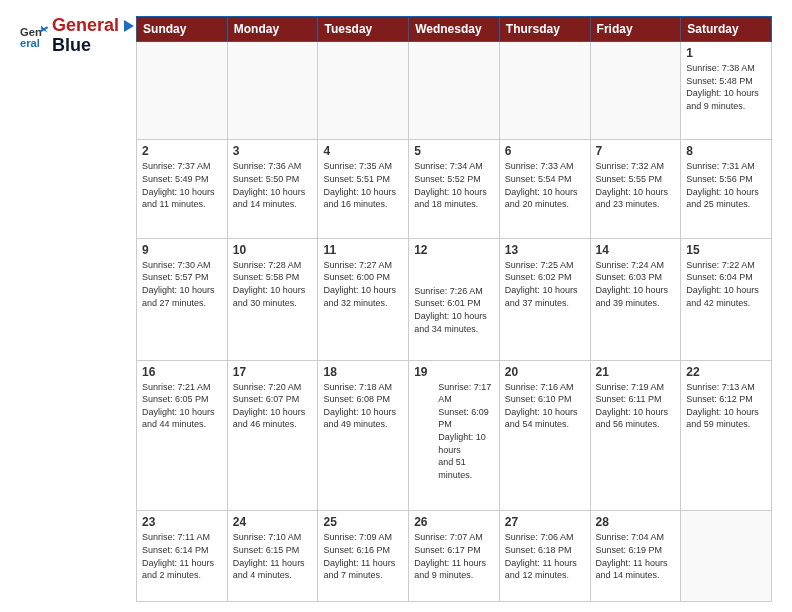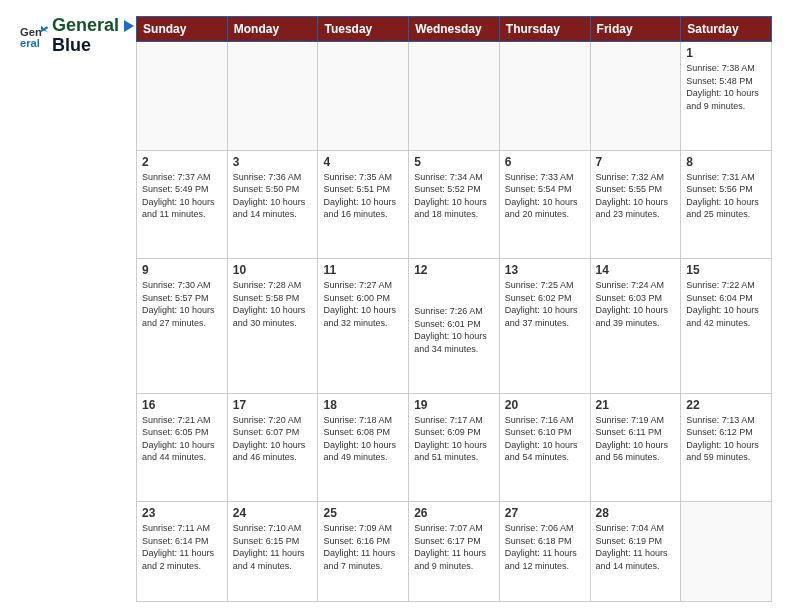--- a/index.html
+++ b/index.html
@@ -93,21 +93,21 @@
   <div class="header">
     <div class="logo">
       <svg class="logo-icon" viewBox="0 0 40 40">
         <text x="0" y="20" font-size="16" font-weight="bold" fill="#333">Gen</text>
         <text x="0" y="36" font-size="16" font-weight="bold" fill="#1a6fc4">eral</text>
         <polygon points="30,5 40,15 30,10" fill="#1a6fc4"></polygon>
         <rect x="28" y="9" width="12" height="3" fill="#1a6fc4" transform="rotate(-30 34 10)"></rect>
       </svg>
       <div>
         <div style="font-size:18px;font-weight:bold;color:#333;line-height:1.1;">
-          <span style="color:#14532d;">General</span><svg width="16" height="16" viewBox="0 0 16 16" style="display:inline-block;vertical-align:middle;margin-left:1px;">
+          <span style="color:#b91c1c;">General</span><svg width="16" height="16" viewBox="0 0 16 16" style="display:inline-block;vertical-align:middle;margin-left:1px;">
               <polygon points="4,2 14,8 4,14" fill="#1a6fc4"></polygon>
             </svg>
         </div>
         <div style="font-size:18px;font-weight:bold;color:#0f172a;line-height:1.1;">Blue</div>
       </div>
     </div>
     <div class="title-block">
       <div class="month-title"></div>
       <div class="subtitle"></div>
     </div>
@@ -260,21 +260,21 @@
           </td>
           <td>
             <span class="day-number">18</span>
             <div class="day-info" style="white-space: pre-line;">Sunrise: 7:18 AM
 Sunset: 6:08 PM
 Daylight: 10 hours
 and 49 minutes.</div>
           </td>
           <td>
             <span class="day-number">19</span>
-            <div class="day-info" style="white-space: pre-line;">Sunrise: 7:17 AM
+            <div class="day-info" style="white-space: pre-line; margin-left: 24px;">Sunrise: 7:17 AM
 Sunset: 6:09 PM
 Daylight: 10 hours
 and 51 minutes.</div>
           </td>
           <td>
             <span class="day-number">20</span>
             <div class="day-info" style="white-space: pre-line;">Sunrise: 7:16 AM
 Sunset: 6:10 PM
 Daylight: 10 hours
 and 54 minutes.</div>

